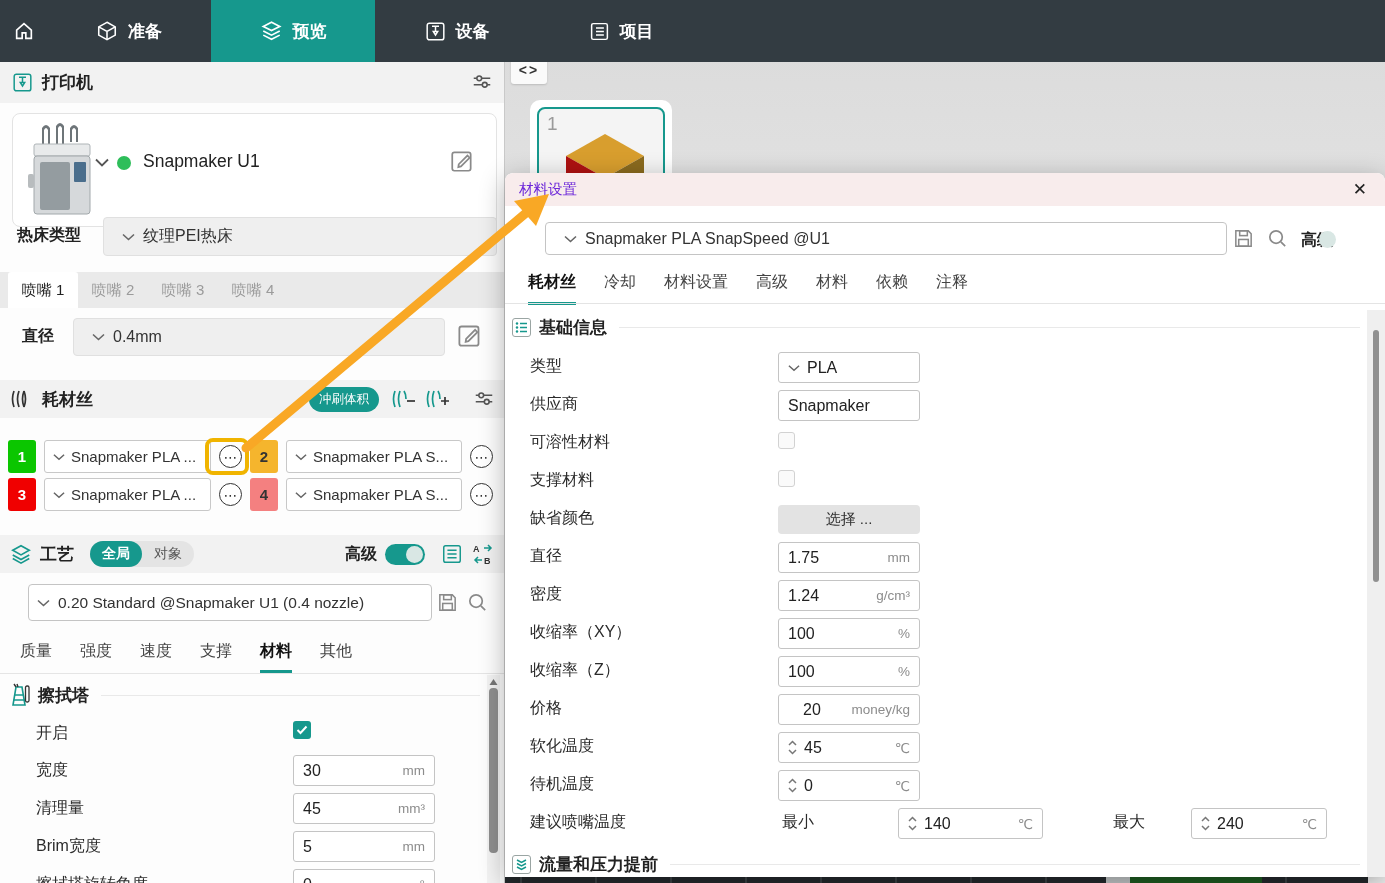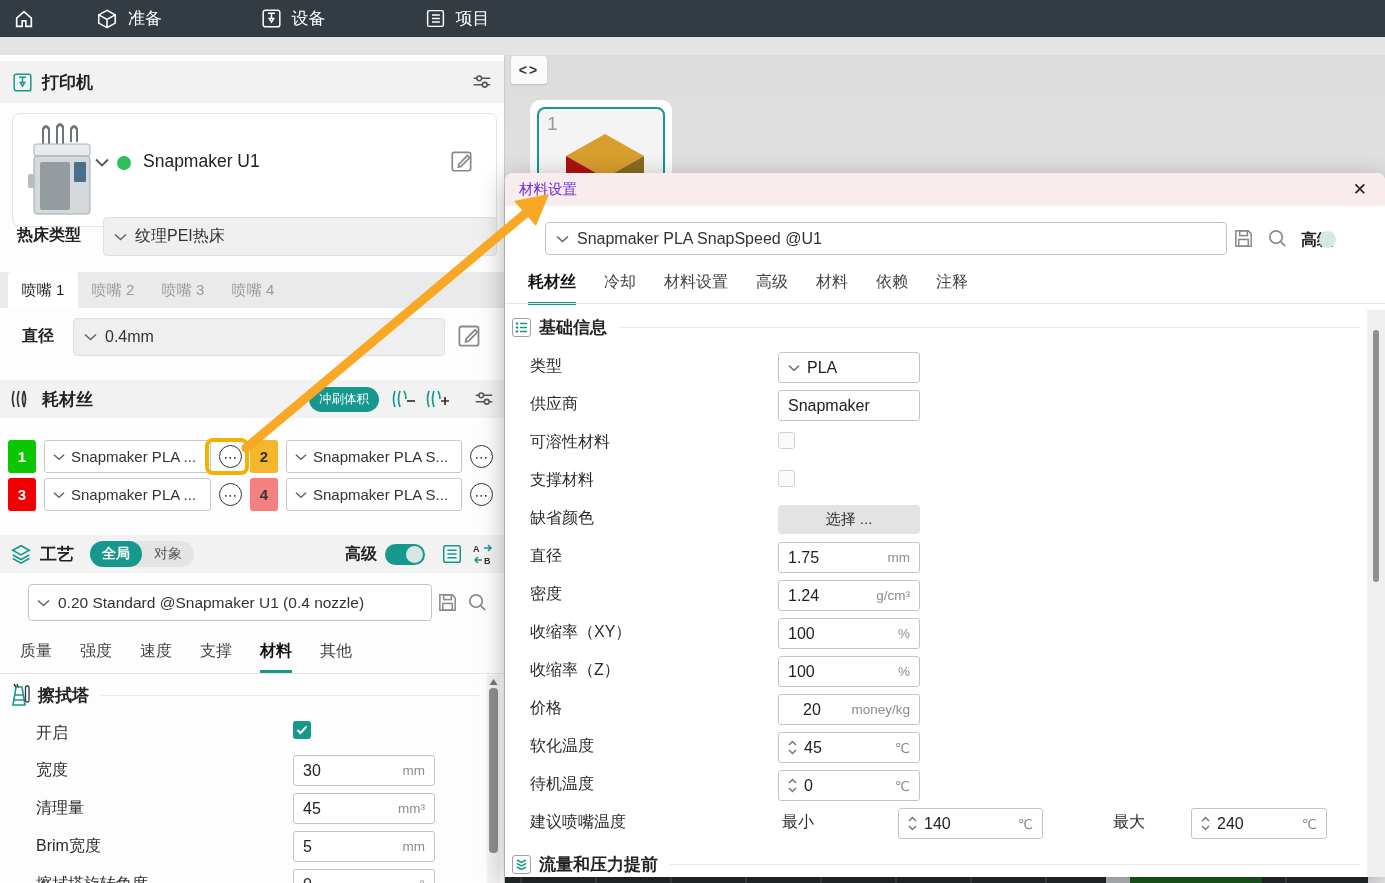--- a/index.html
+++ b/index.html
@@ -2,31 +2,31 @@
 <html><head>
 <meta charset="utf-8">
 <style>
   html,body{margin:0;padding:0;background:#888;}
   *{box-sizing:border-box;font-family:"Liberation Sans","DejaVu Sans",sans-serif;}
   #root{position:relative;width:1385px;height:883px;overflow:hidden;background:#E4E4E4;}
   .abs{position:absolute;}
   svg{display:block;}
 
   
-  #topnav{position:absolute;left:0;top:0;width:1385px;height:37px;background:#333C42;z-index:3;display:flex;align-items:stretch;}
+  #topnav{position:absolute;left:0;top:0;width:1385px;height:62px;background:#333C42;z-index:3;display:flex;align-items:stretch;font-weight:bold;}
   .nav-home{width:47px;display:flex;align-items:center;justify-content:center;cursor:pointer;}
   .nav-tab{width:164px;display:flex;align-items:center;justify-content:center;gap:10px;color:#fff;font-size:17px;cursor:pointer;}
   .nav-tab.active{background:#16988D;}
 
   
   #leftpanel{position:absolute;left:0;top:55px;width:505px;height:828px;background:#FDFDFD;border-right:1px solid #C9C9C9;z-index:2;overflow:hidden;}
   .strip{position:absolute;left:0;width:505px;background:#F2F2F2;display:flex;align-items:center;}
   .sec-title{font-size:17px;font-weight:700;color:#222;}
   .card{position:absolute;background:#fff;border:1px solid #E3E3E3;border-radius:8px;}
-  .ddl{position:absolute;display:flex;align-items:center;gap:8px;background:#EFEFEF;border:1px solid #E0E0E0;border-radius:4px;padding:0 10px;font-size:16px;color:#333;cursor:pointer;}
+  .ddl{position:absolute;display:flex;align-items:center;gap:8px;background:#EFEFEF;border:1px solid #E0E0E0;border-radius:4px;padding:0 18px;font-size:16px;color:#333;cursor:pointer;}
   .ddl-white{background:#fff;border:1px solid #C4C4C4;}
   .lbl{font-size:16px;color:#2B2B2B;}
   .blbl{font-size:16px;font-weight:700;color:#222;}
   .iconbtn{display:flex;align-items:center;justify-content:center;cursor:pointer;}
   .pill{background:#16988D;color:#fff;border-radius:13px;font-size:12.5px;display:flex;align-items:center;padding:0 10px;height:25px;cursor:pointer;}
   .toggle{position:relative;width:40px;height:21px;border-radius:11px;background:#16988D;cursor:pointer;}
   .toggle .knob{position:absolute;right:2px;top:2px;width:17px;height:17px;border-radius:50%;background:#D9E7E4;}
   .scopewrap{display:flex;align-items:center;background:#E4E4E4;border-radius:14px;height:26px;cursor:pointer;}
   .scope-on{background:#16988D;color:#fff;border-radius:14px;height:26px;display:flex;align-items:center;padding:0 12px;font-size:14px;font-weight:700;}
   .scope-off{color:#555;padding:0 12px;font-size:14px;}
@@ -95,20 +95,30 @@
     <div id="nav-tabs" style="display:flex;">
         <div class="nav-tab">
           <span>
             <svg width="22" height="22" viewBox="0 0 24 24" fill="none" stroke="#fff" stroke-width="1.7">
               <path d="M12 2.5 L21 7.5 V16.5 L12 21.5 L3 16.5 V7.5 Z"></path>
               <path d="M3 7.5 L12 12.5 L21 7.5 M12 12.5 V21.5"></path>
             </svg>
           </span>
           <span>准备</span>
         </div>
+        <div class="nav-tab active">
+          <span>
+            <svg width="23" height="22" viewBox="0 0 24 24" fill="none" stroke="#fff" stroke-width="1.8">
+              <path d="M3 7 L12 2.5 L21 7 L12 11.5 Z"></path>
+              <path d="M3 12 L12 16.5 L21 12"></path>
+              <path d="M3 16.5 L12 21 L21 16.5"></path>
+            </svg>
+          </span>
+          <span>预览</span>
+        </div>
         <div class="nav-tab">
           <span>
             <svg width="21" height="21" viewBox="0 0 24 24" fill="none" stroke="#fff" stroke-width="1.7">
               <rect x="2.5" y="2.5" width="19" height="19" rx="2.5"></rect>
               <path d="M8 6 H16 M12 6 V12 M9.5 12 H14.5 L12 16 Z"></path>
             </svg>
           </span>
           <span>设备</span>
         </div>
         <div class="nav-tab">

